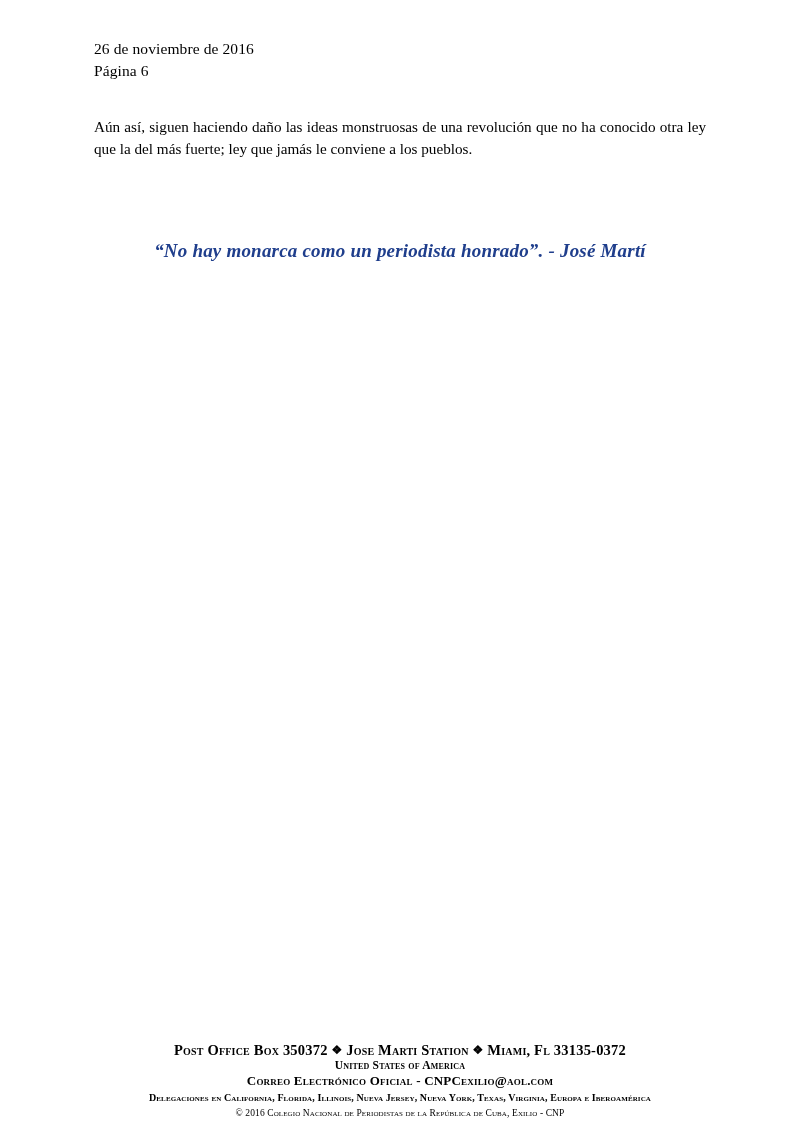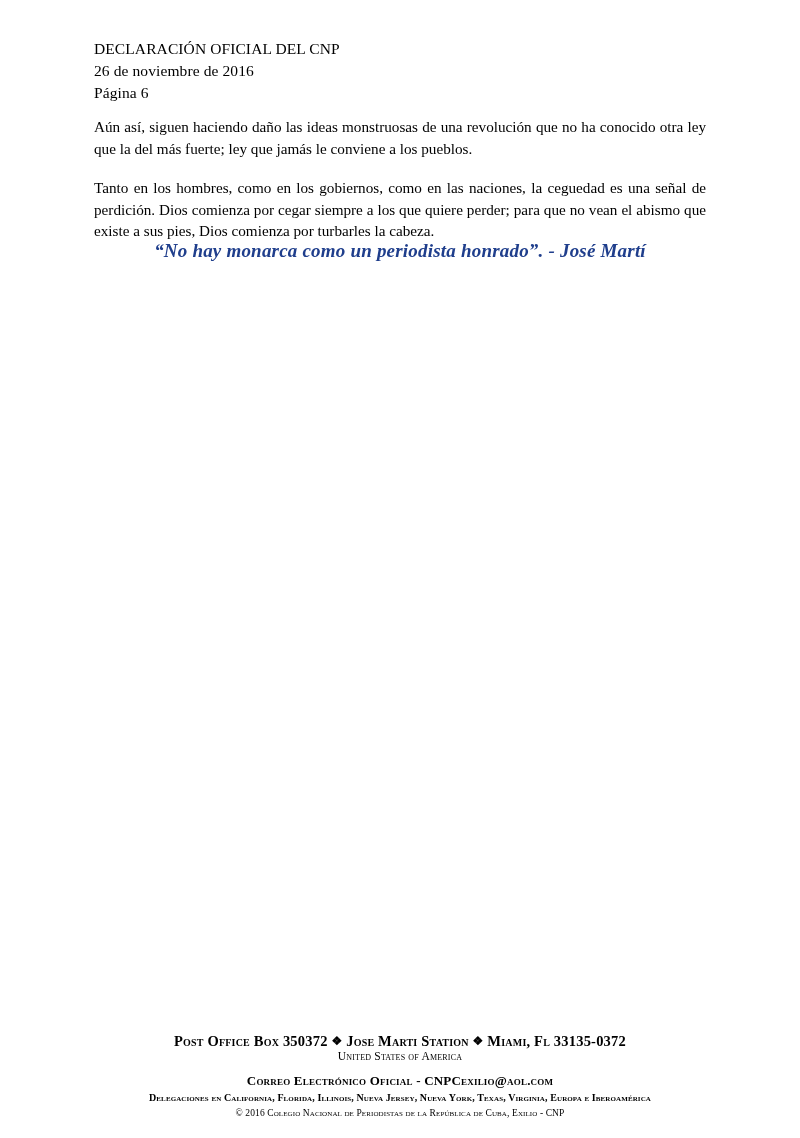--- a/index.html
+++ b/index.html
@@ -70,23 +70,23 @@
   .footer-line-1 {
     font-size: 14.5px;
     font-variant: small-caps;
     font-weight: bold;
     letter-spacing: 0.2px;
     margin-bottom: 0;
   }
   .footer-line-2 {
     font-size: 11.5px;
     font-variant: small-caps;
-    font-weight: normal;
+    font-weight: bold;
     letter-spacing: 0.2px;
-    margin-bottom: 11px;
+    margin-bottom: 2px;
   }
   .footer-line-3 {
     font-size: 13px;
     font-variant: small-caps;
     font-weight: bold;
     letter-spacing: 0.2px;
     margin-bottom: 3px;
   }
   .footer-line-4 {
     font-size: 10px;
@@ -105,28 +105,26 @@
     font-size: 12px;
     vertical-align: 1px;
   }
 </style>
 </head>
 <body>
 
 <div class="page">
 
   <div class="header-block">
-    <div class="header-line">DECLARACIÓN OFICIAL DEL CNP</div>
     <div class="header-line">26 de noviembre de 2016</div>
     <div class="header-line">Página 6</div>
   </div>
 
   <div class="body-block">
     <p class="para">Aún así, siguen haciendo daño las ideas monstruosas de una revolución que no ha conocido otra ley que la del más fuerte; ley que jamás le conviene a los pueblos.</p>
-    <p class="para">Tanto en los hombres, como en los gobiernos, como en las naciones, la ceguedad es una señal de perdición. Dios comienza por cegar siempre a los que quiere perder; para que no vean el abismo que existe a sus pies, Dios comienza por turbarles la cabeza.</p>
   </div>
 
   <div class="quote">
     <span class="quote-text">“No hay monarca como un periodista honrado”. - José Martí</span>
   </div>
 
   <div class="footer">
     <div class="footer-line-1">
       <span>Post Office Box 350372</span>
       <span class="diamond">❖</span>

